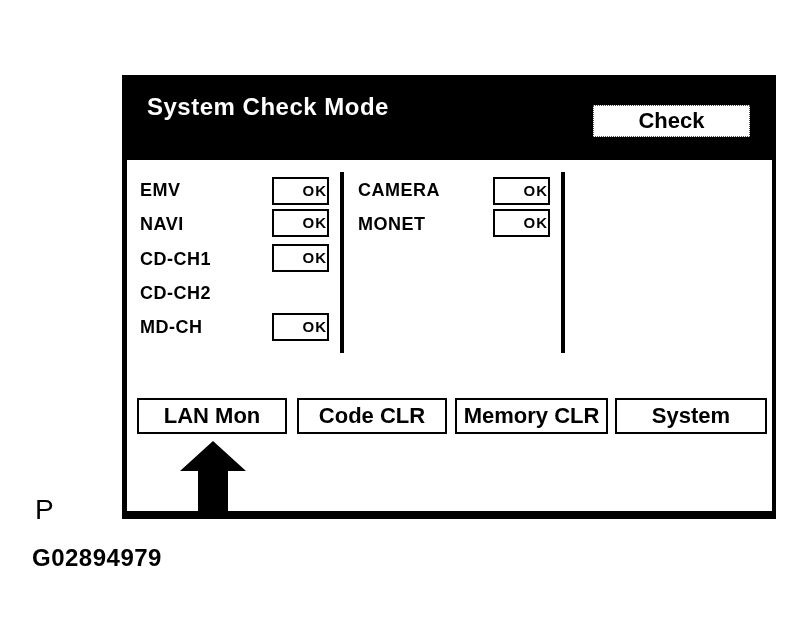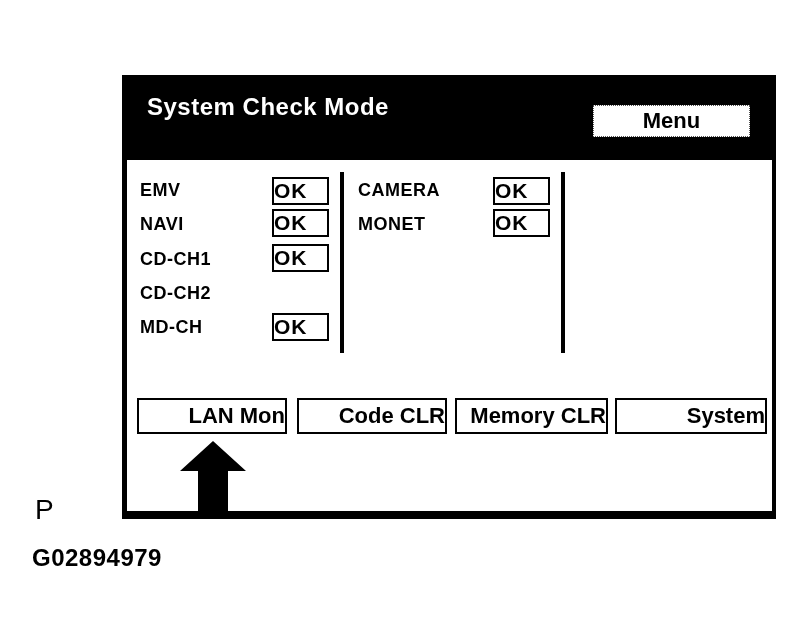--- a/index.html
+++ b/index.html
@@ -74,23 +74,23 @@
     letter-spacing: 0.5px;
   }
   .dev-label.col2 { left: 231px; }
   .ok-box {
     width: 57px;
     height: 28px;
     box-sizing: border-box;
     border: 2px solid #000;
     background: #fff;
     color: #000;
-    font-size: 21px;
+    font-size: 15px;
     font-weight: bold;
-    text-align: left;
+    text-align: right;
     line-height: 24px;
     letter-spacing: 1px;
   }
   .ok-box.col1 { left: 145px; }
   .ok-box.col2 { left: 366px; }
   .vdiv {
     top: 97px;
     width: 4px;
     height: 181px;
     background: #000;
@@ -99,21 +99,21 @@
   
   .scr-btn {
     top: 323px;
     height: 36px;
     box-sizing: border-box;
     border: 2px solid #000;
     background: #fff;
     color: #000;
     font-size: 22px;
     font-weight: bold;
-    text-align: right;
+    text-align: center;
     line-height: 31px;
     cursor: pointer;
     white-space: nowrap;
   }
 
   
   .callout-arrow {
     left: 180px;
     top: 441px;
     width: 66px;
@@ -137,21 +137,21 @@
 </style>
 </head>
 <body>
 
 <div class="page">
 
   <div class="abs screen">
 
     <div class="abs screen-header">
       <div class="abs screen-title">System Check Mode</div>
-      <div class="abs menu-btn">Menu</div>
+      <div class="abs menu-btn">Check</div>
     </div>
 
     <div class="abs dev-label" style="top:101px">EMV</div>
     <div class="abs ok-box col1" style="top:102px">OK</div>
 
     <div class="abs dev-label" style="top:135px">NAVI</div>
     <div class="abs ok-box col1" style="top:134px">OK</div>
 
     <div class="abs dev-label" style="top:170px">CD-CH1</div>
     <div class="abs ok-box col1" style="top:169px">OK</div>

